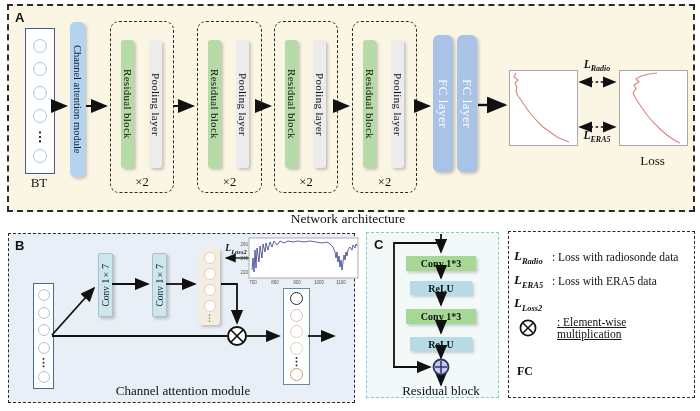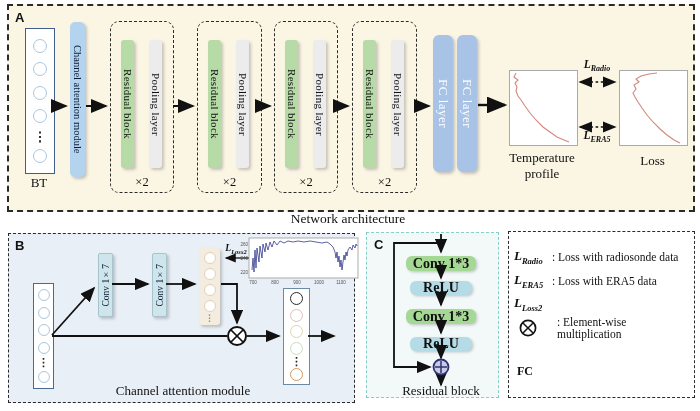--- a/index.html
+++ b/index.html
@@ -31,22 +31,22 @@
   
   .ncol{background:#ffffff;display:flex;flex-direction:column;align-items:center;justify-content:space-evenly;}
   .btbox{border:1.6px solid #3f5e8e;}
   .inbox{border:1.5px solid #4a6a96;}
   .outbox{border:1.5px solid #6a8aa6;}
   .wcol{background:#f4ecdf;border-radius:3px;box-shadow:2px 2px 3px rgba(100,100,100,.35);
         display:flex;flex-direction:column;align-items:center;justify-content:space-evenly;}
   .circ{border-radius:50%;background:#fff;box-sizing:border-box;}
   .dots{font-weight:bold;color:#222;line-height:.55;text-align:center;}
   
-  .clayer{display:flex;align-items:center;justify-content:center;border-radius:6px;
-          box-shadow:1.5px 1.5px 2.5px rgba(100,100,100,.3);font-weight:bold;font-size:14px;color:#111;}
+  .clayer{display:flex;align-items:center;justify-content:center;border-radius:0;
+          box-shadow:1.5px 1.5px 2.5px rgba(100,100,100,.3);font-weight:bold;font-size:10px;color:#111;}
   .convc{background:#a5d795;}
   .reluc{background:#b4dbe6;}
   
   .plot{background:#ffffff;border:1px solid #aaaaaa;}
   .caption{font-size:13px;text-align:center;line-height:1.25;color:#111;}
   .lsym{font-style:italic;font-weight:bold;font-size:13px;color:#111;}
   .lsym sub{font-size:8.5px;font-style:italic;}
   .losslab{font-style:italic;font-weight:bold;font-size:11.5px;color:#111;text-align:center;}
   .losslab sub{font-size:8px;}
   .loss2lab{font-style:italic;font-weight:bold;font-size:9.5px;color:#111;}
@@ -121,24 +121,20 @@
 
   <div class="abs bar fcbar" style="left:433px;top:35px;width:20px;height:137px;">
       <span class="vt fctext">FC layer</span>
     </div>
   <div class="abs bar fcbar" style="left:457px;top:35px;width:20px;height:137px;">
       <span class="vt fctext">FC layer</span>
     </div>
 
   <div class="abs plot" style="left:509px;top:70px;width:67px;height:74px;"></div>
   <div class="abs plot" style="left:619px;top:70px;width:67px;height:74px;"></div>
-  <div class="abs caption" style="left:496px;top:150px;width:92px;">
-    <span>Temperature</span><br>
-    <span>profile</span>
-  </div>
   <div class="abs caption" style="left:619px;top:153px;width:67px;">Loss</div>
 
   <div class="abs losslab" style="left:574px;top:58px;width:46px;">
     <span>L</span><sub>Radio</sub>
   </div>
   <div class="abs losslab" style="left:574px;top:129px;width:46px;">
     <span>L</span><sub>ERA5</sub>
   </div>
 
   <div class="abs caption" style="left:248px;top:211px;width:200px;font-size:13.5px;">Network architecture</div>
@@ -207,21 +203,21 @@
     <span class="symcol">
         <span class="lsym"><span>L</span><sub>ERA5</sub></span>
       </span>
     <span class="desc">: Loss with ERA5 data</span>
   </div>
   <div class="abs lrow" style="left:514px;top:295px;width:176px;">
     <span class="symcol">
         <span class="lsym"><span>L</span><sub>Loss2</sub></span>
       </span>
   </div>
-  <div class="abs lrow" style="left:514px;top:319px;width:176px;">
+  <div class="abs lrow" style="left:514px;top:319px;width:176px;text-decoration:underline;">
     <span class="symcol" style="padding-left:5px;">
       <svg width="18" height="18" viewBox="0 0 18 18">
         <circle cx="9" cy="9" r="7.6" fill="#fff" stroke="#111" stroke-width="1.7"></circle>
         <line x1="4.2" y1="4.2" x2="13.8" y2="13.8" stroke="#111" stroke-width="1.5"></line>
         <line x1="13.8" y1="4.2" x2="4.2" y2="13.8" stroke="#111" stroke-width="1.5"></line>
       </svg>
     </span>
     <span class="desc">: Element-wise multiplication</span>
   </div>
   <div class="abs lrow" style="left:514px;top:362px;width:176px;">

